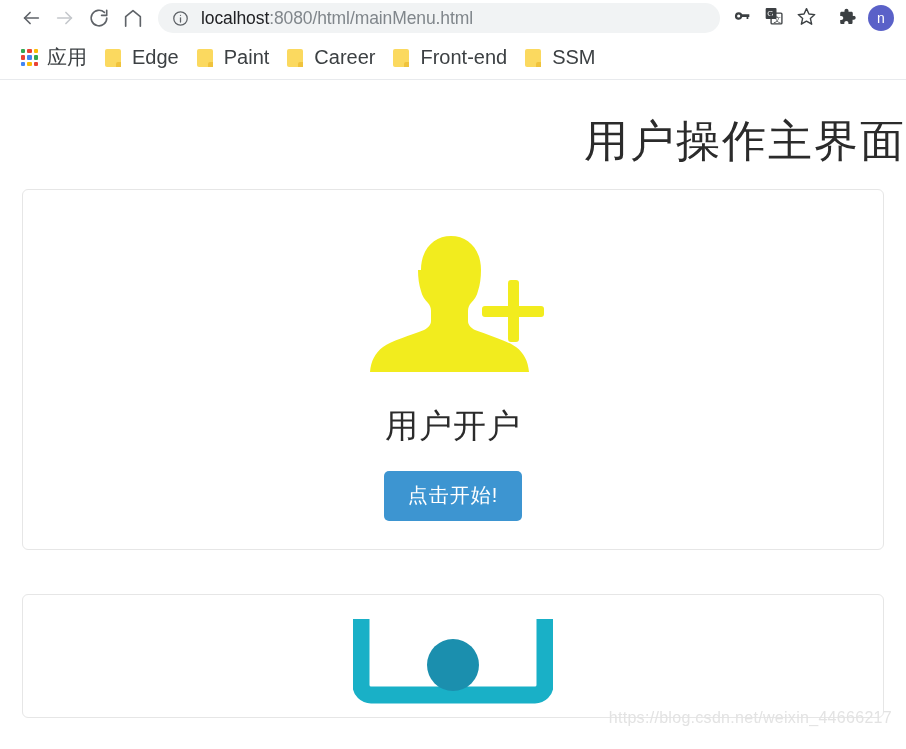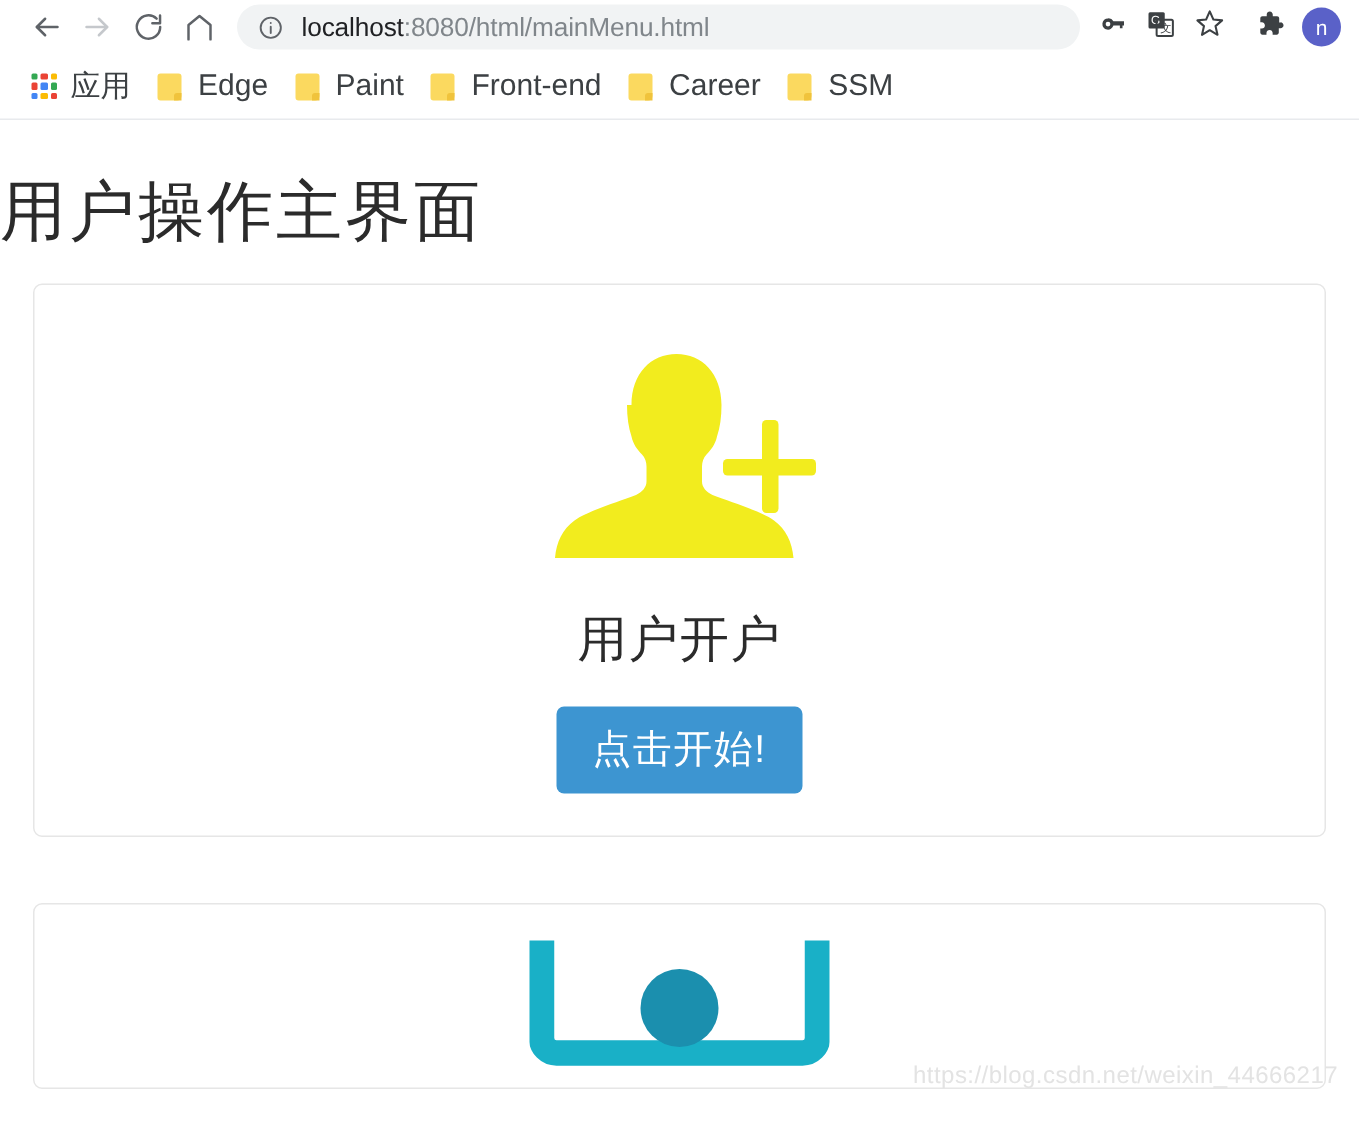--- a/index.html
+++ b/index.html
@@ -119,21 +119,21 @@
 
   
   .page {
     position: relative;
     width: 906px;
     height: 667px;
     background: #ffffff;
     overflow: hidden;
   }
   .page-title {
-    text-align: left;
+    text-align: right;
     font-size: 44px;
     color: #2b2b2b;
     font-weight: normal;
     margin: 0;
     padding: 32px 0 18px 0;
     letter-spacing: 2px;
   }
   .cards { padding: 0 22px; }
   .card {
     border: 1px solid #e6e6e6;
@@ -157,21 +157,21 @@
     font-size: 19px;
     color: #4a4a4a;
     margin: 16px 0 0 0;
     letter-spacing: 0.5px;
   }
   .card-btn {
     display: inline-block;
     margin-top: 22px;
     background: #3d95d1;
     color: #ffffff;
-    font-size: 26px;
+    font-size: 20px;
     padding: 11px 24px 12px 24px;
     border: none;
     border-radius: 5px;
     letter-spacing: 1px;
     font-family: inherit;
   }
 
   .icon-partial { height: 98px; display:flex; align-items:flex-end; justify-content:center; overflow:hidden; }
 
   .watermark {
@@ -303,28 +303,28 @@
           <span class="body"></span>
           <span class="fold"></span>
         </span>
       <span class="bm-label">Paint</span>
     </div>
     <div class="bm-item">
       <span class="folder-ico">
           <span class="body"></span>
           <span class="fold"></span>
         </span>
+      <span class="bm-label">Career</span>
+    </div>
+    <div class="bm-item">
+      <span class="folder-ico">
+          <span class="body"></span>
+          <span class="fold"></span>
+        </span>
       <span class="bm-label">Front-end</span>
-    </div>
-    <div class="bm-item">
-      <span class="folder-ico">
-          <span class="body"></span>
-          <span class="fold"></span>
-        </span>
-      <span class="bm-label">Career</span>
     </div>
     <div class="bm-item">
       <span class="folder-ico">
           <span class="body"></span>
           <span class="fold"></span>
         </span>
       <span class="bm-label">SSM</span>
     </div>
   </div>
 </div>

